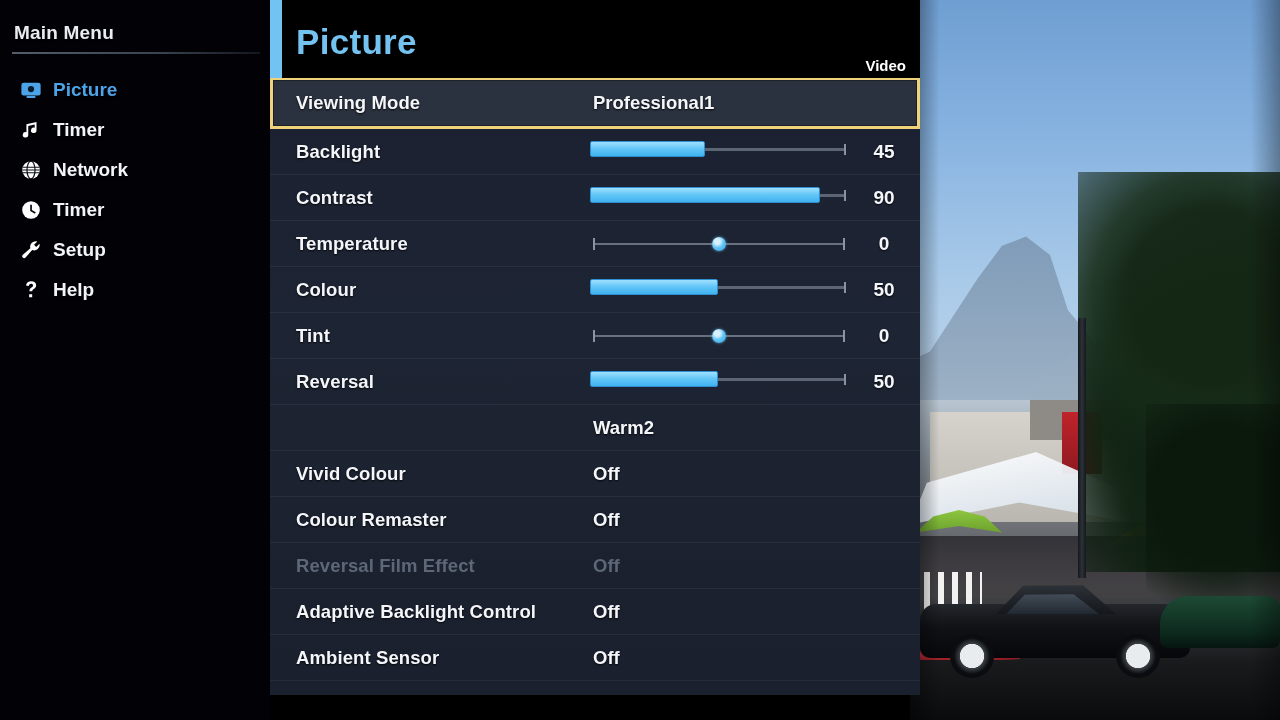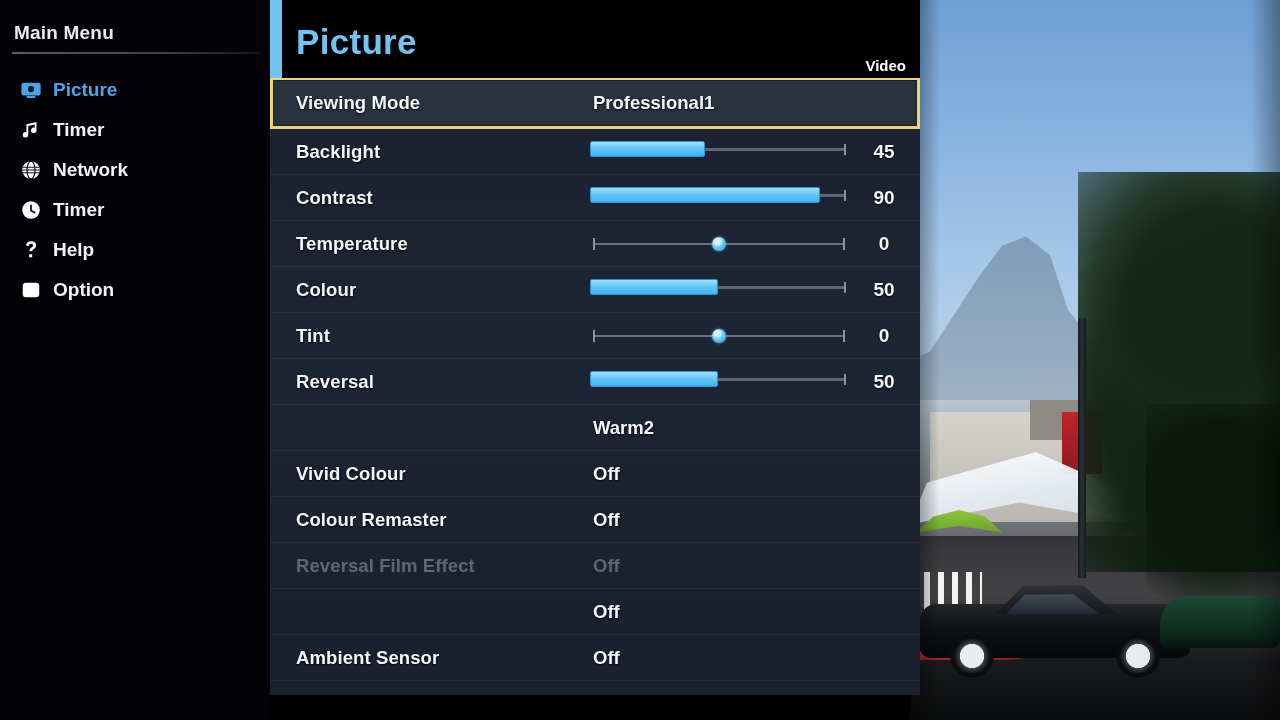--- a/index.html
+++ b/index.html
@@ -323,32 +323,32 @@
             <svg width="22" height="22" viewBox="0 0 24 24" fill="#ffffff">
               <circle cx="12" cy="12" r="9.6"></circle>
               <path d="M11.1 6.2h1.9V12l4.2 2.5-1 1.6-5.1-3z" fill="#0b0f18"></path>
             </svg>
           </span>
           <span>Timer</span>
         </div>
         <div class="side-item">
           <span class="side-icon">
             <svg width="22" height="22" viewBox="0 0 24 24" fill="#ffffff">
+              <path d="M21.3 5.1l-3.6 3.6-2.4-2.4 3.6-3.6a6 6 0 0 0-7.6 7.3L3.1 17.2a2.1 2.1 0 0 0 3 3l7.2-8.2a6 6 0 0 0 8-6.9z"></path>
+            </svg>
+          </span>
+          <span>Setup</span>
+        </div>
+        <div class="side-item">
+          <span class="side-icon">
+            <svg width="22" height="22" viewBox="0 0 24 24" fill="#ffffff">
               <path d="M12.2 2.4c-3.1 0-5.2 1.7-5.7 4.6l3.1.5c.3-1.5 1.2-2.3 2.5-2.3 1.3 0 2.1.7 2.1 1.8 0 .9-.4 1.4-1.7 2.3-1.7 1.2-2.3 2.2-2.2 4.1h3.1c0-1.1.3-1.6 1.6-2.5 1.8-1.2 2.6-2.3 2.6-4.1 0-2.7-2.1-4.4-5.4-4.4zM10 16.6h3.3V20H10z"></path>
             </svg>
           </span>
           <span>Help</span>
-        </div>
-        <div class="side-item">
-          <span class="side-icon">
-            <svg width="22" height="22" viewBox="0 0 24 24" fill="#ffffff">
-              <rect x="3" y="4" width="18" height="16" rx="3.6"></rect>
-            </svg>
-          </span>
-          <span>Option</span>
         </div>
       </div>
   </div>
 
   <div id="accent-bar"></div>
   <div id="panel-header">
     <div id="page-title">Picture</div>
     <div id="source-label">Video</div>
   </div>
 
@@ -418,20 +418,21 @@
       </div>
       <div class="row">
         <div class="label">Colour Remaster</div>
         <div class="value">Off</div>
       </div>
       <div class="row disabled">
         <div class="label">Reversal Film Effect</div>
         <div class="value">Off</div>
       </div>
       <div class="row">
+        <div class="label">Adaptive Backlight Control</div>
         <div class="value">Off</div>
       </div>
       <div class="row">
         <div class="label">Ambient Sensor</div>
         <div class="value">Off</div>
       </div>
     </div>
 
   <div id="control-hint">
     

